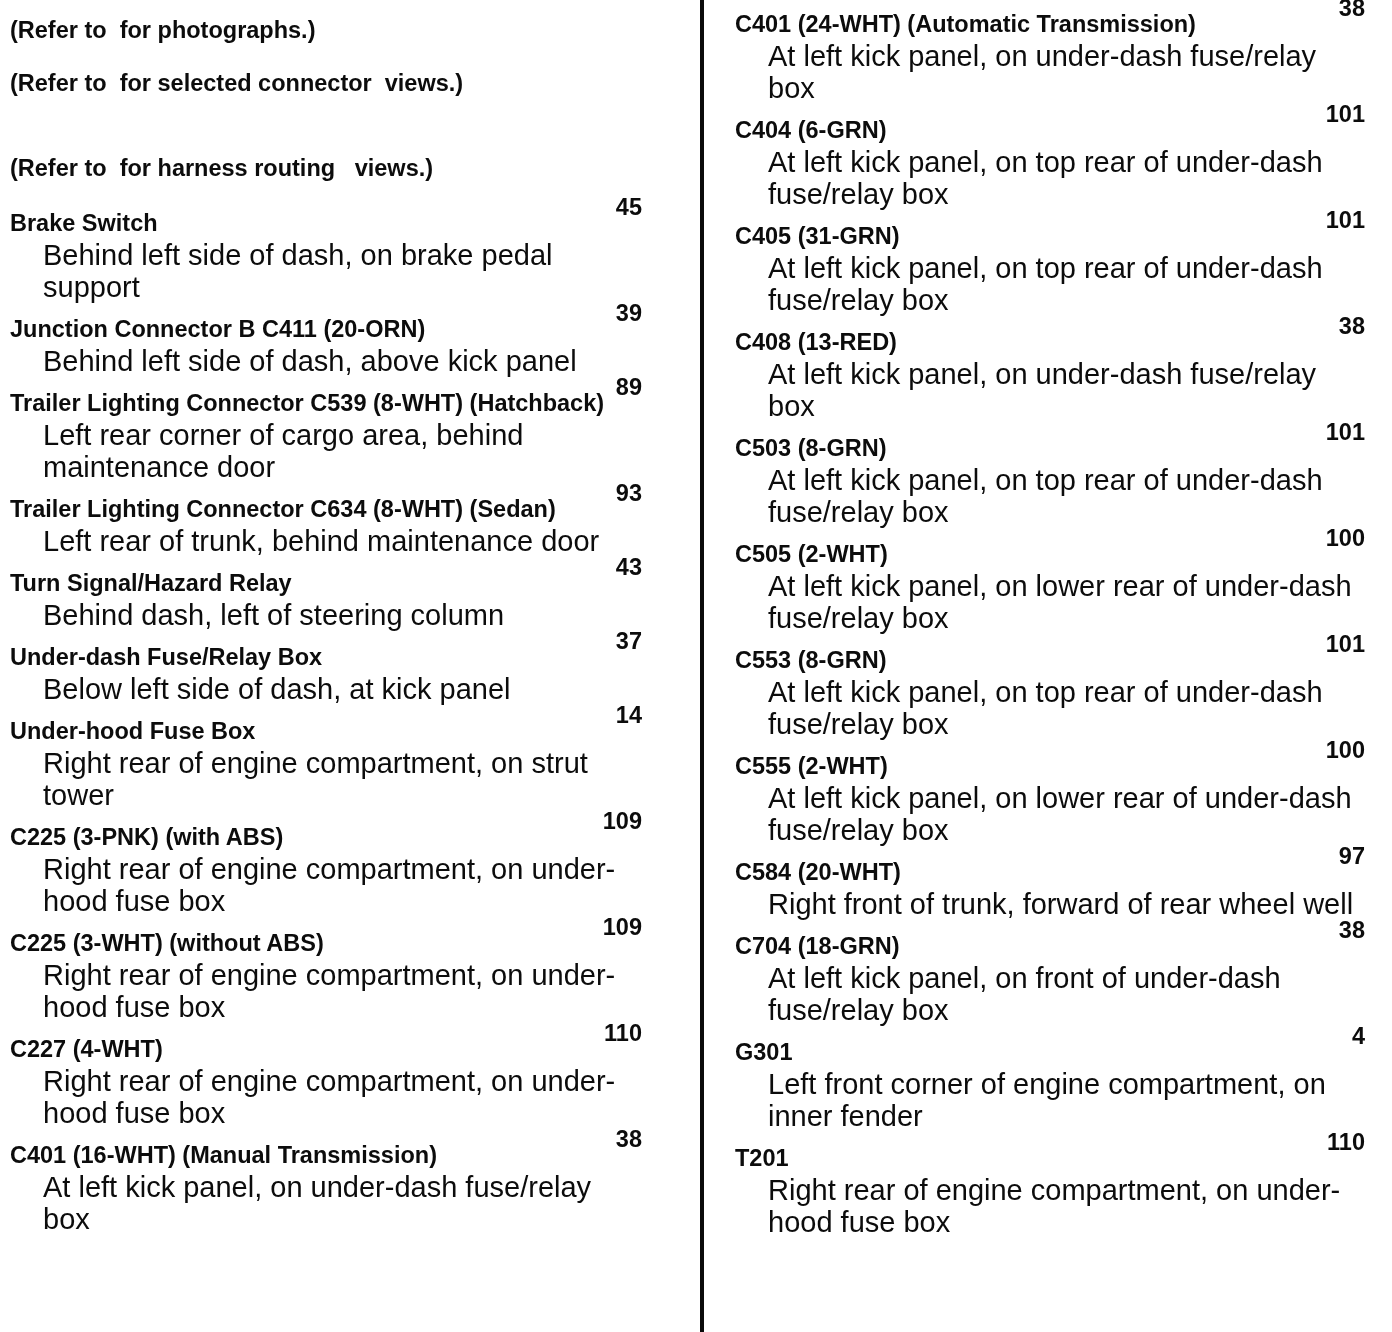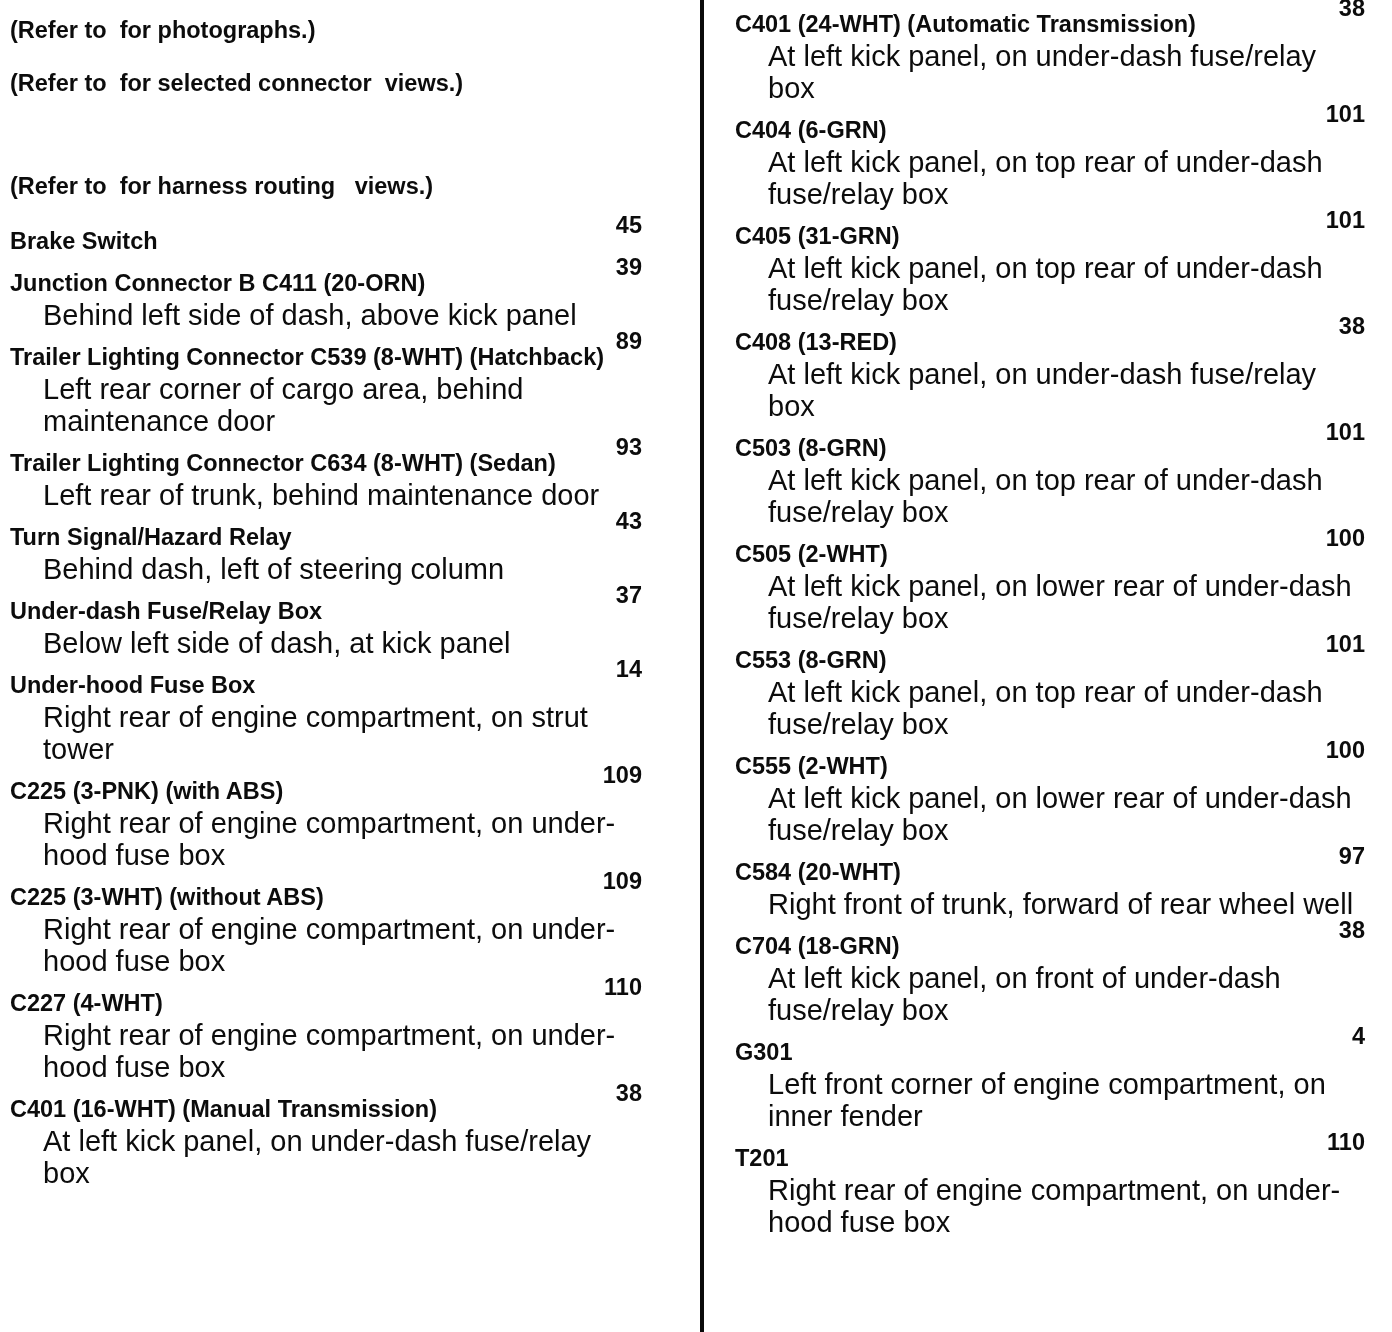--- a/index.html
+++ b/index.html
@@ -32,21 +32,21 @@
     flex: 1;
     padding: 8px 27px 12px 31px;
   }
   .refer-note {
     font-weight: 700;
     font-size: 23.5px;
     line-height: 32px;
     white-space: pre-wrap;
   }
   #refer-notes .refer-note:nth-child(1) { margin-bottom: 21px; }
-  #refer-notes .refer-note:nth-child(2) { margin-bottom: 71px; }
+  #refer-notes .refer-note:nth-child(2) { margin-bottom: 53px; }
   #refer-notes .refer-note:nth-child(3) { margin-bottom: 23px; }
   .entry { margin-bottom: 10px; }
   .head {
     position: relative;
     font-weight: 700;
     font-size: 23.5px;
     line-height: 32px;
   }
   .dots {
     position: absolute;
@@ -85,20 +85,21 @@
 
   <div class="col-left">
     <div id="refer-notes">
       <div class="refer-note">(Refer to  for photographs.)</div>
       <div class="refer-note">(Refer to  for selected connector  views.)</div>
       <div class="refer-note">(Refer to  for harness routing   views.)</div>
     </div>
     <div id="left-entries">
   <div class="entry">
     <div class="head"><span class="dots"></span><span class="title">Brake Switch</span><span class="pageno">45</span></div>
+    <div class="loc">Behind left side of dash, on brake pedal support</div>
   </div>
 
   <div class="entry">
     <div class="head"><span class="dots"></span><span class="title">Junction Connector B C411 (20-ORN)</span><span class="pageno">39</span></div>
     <div class="loc">Behind left side of dash, above kick panel</div>
   </div>
 
   <div class="entry">
     <div class="head"><span class="dots"></span><span class="title">Trailer Lighting Connector C539 (8-WHT) (Hatchback)</span><span class="pageno">89</span></div>
     <div class="loc">Left rear corner of cargo area, behind maintenance door</div>

